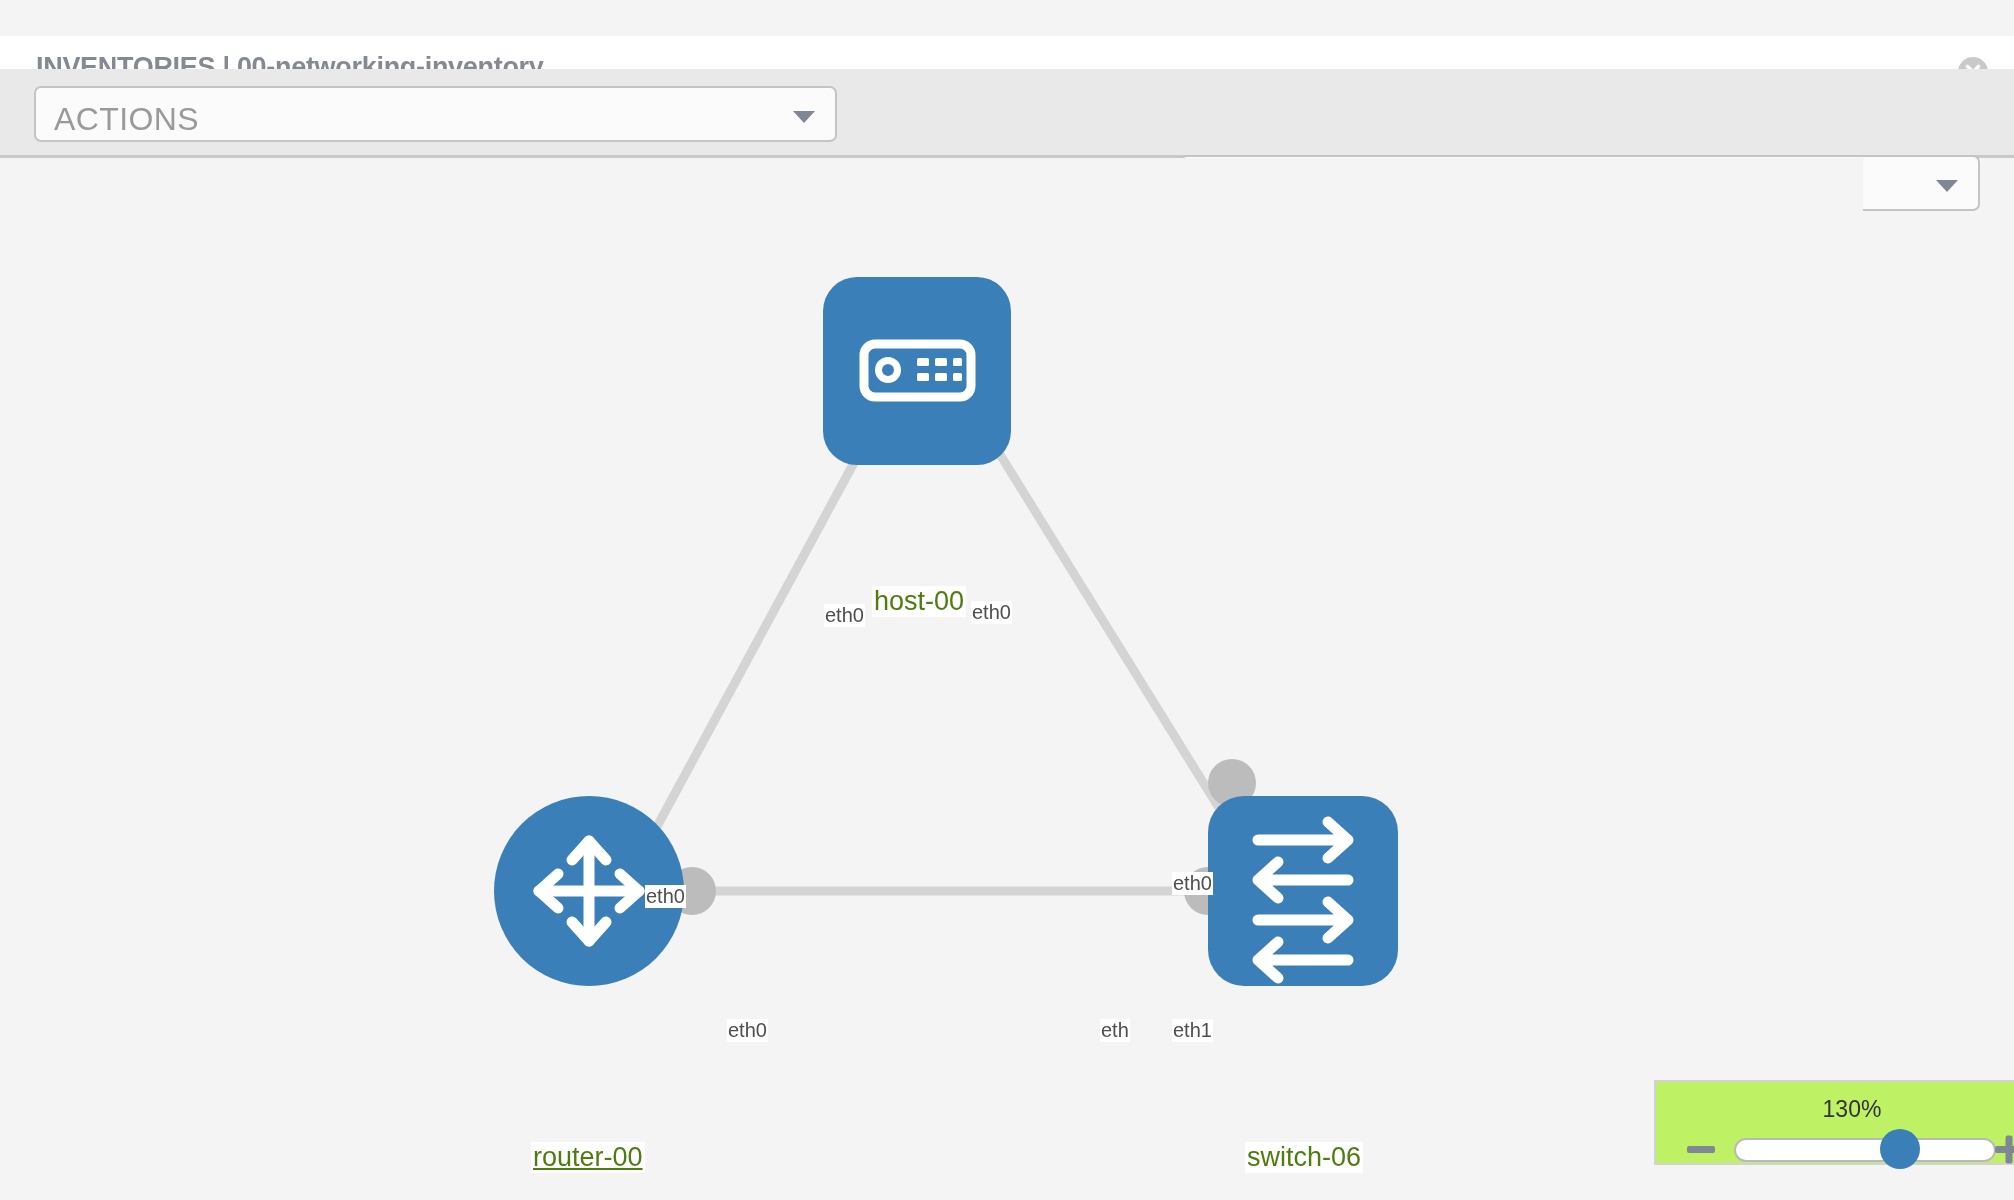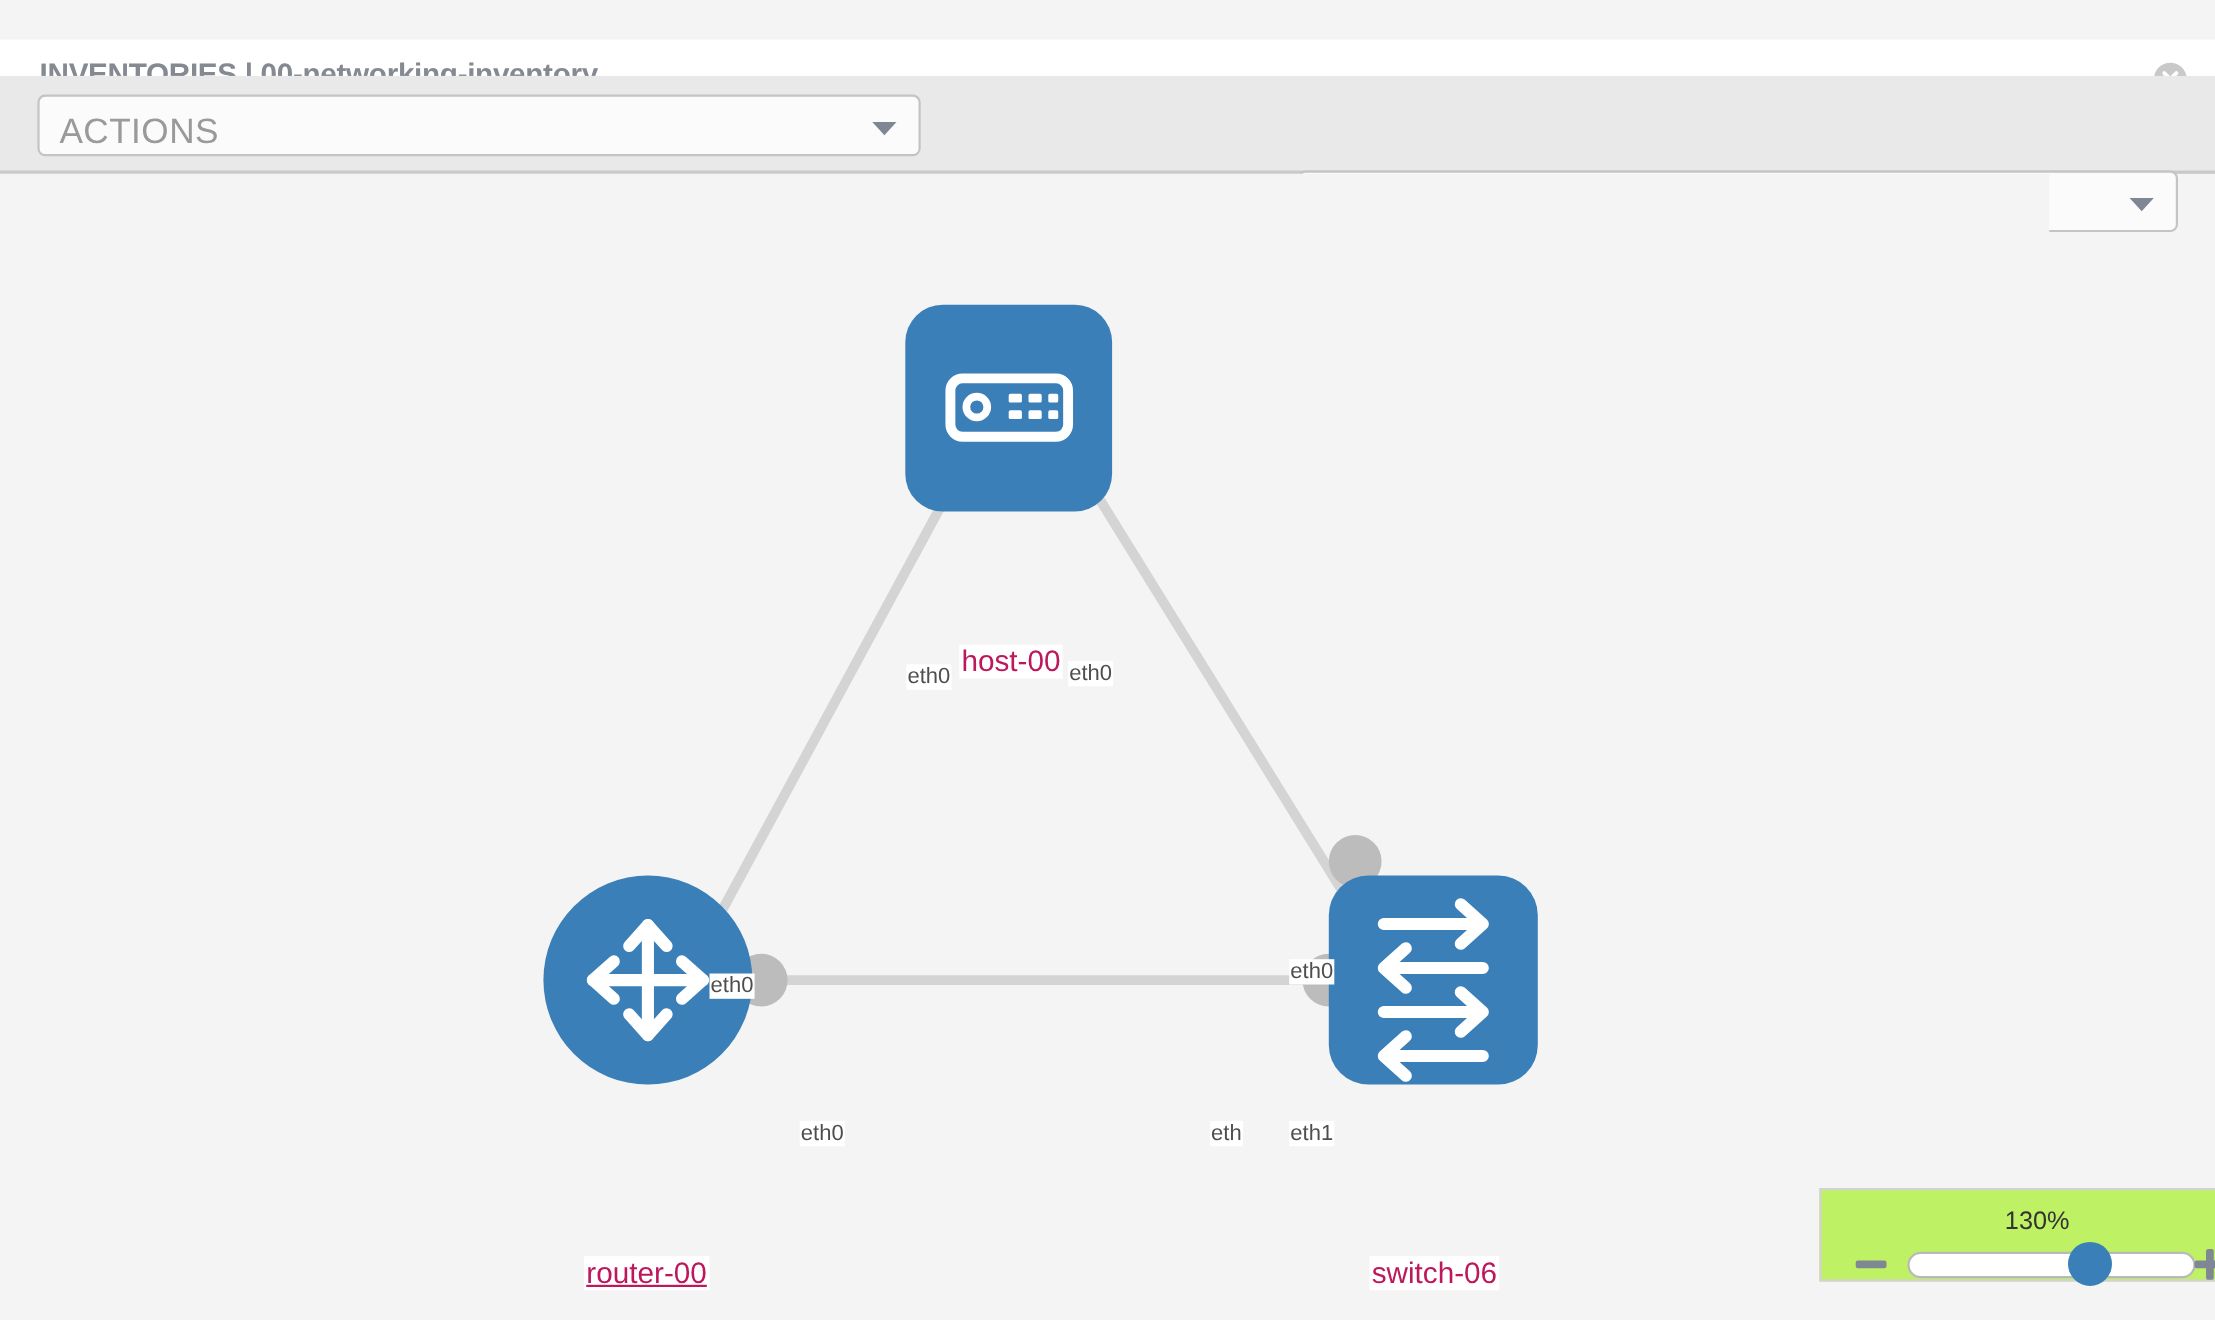--- a/index.html
+++ b/index.html
@@ -86,21 +86,21 @@
     overflow: hidden;
   }
   .topology-svg {
     position: absolute; left: 0; top: 0;
     width: 2014px; height: 1042px;
   }
 
   
   .node-label {
     position: absolute;
-    font-size: 27px; color: #be185d;
+    font-size: 27px; color: #4d7c0f;
     background: #ffffff;
     white-space: nowrap;
     padding: 0 2px;
   }
   .port-label {
     position: absolute;
     font-size: 20px; color: #4e4e4e;
     background: #ffffff;
     white-space: nowrap;
     padding: 0 1px;

